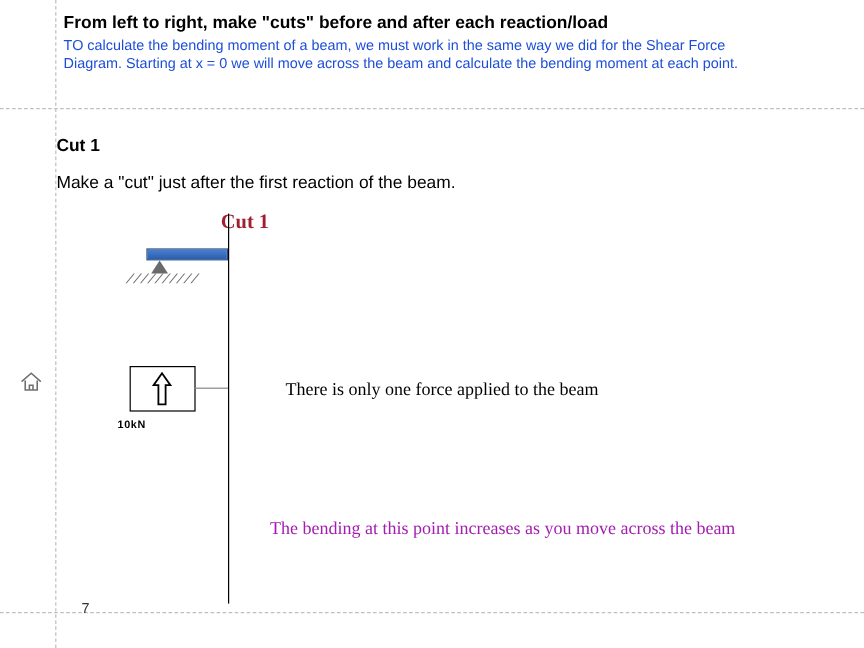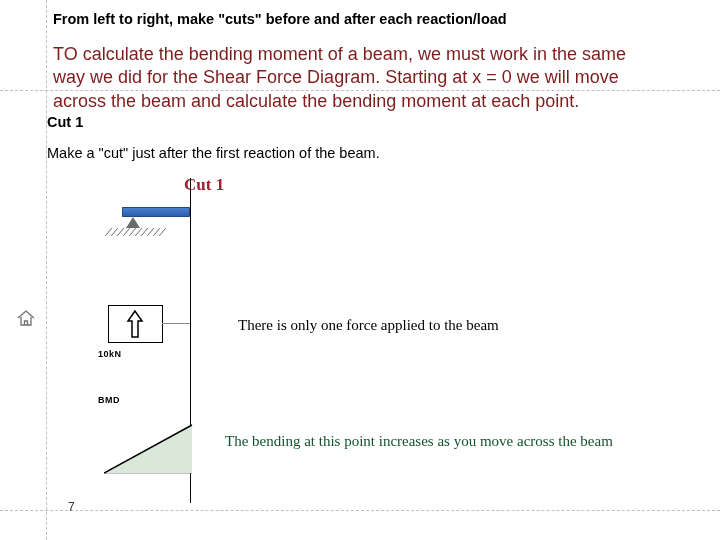--- a/index.html
+++ b/index.html
@@ -46,24 +46,24 @@
     top: 10px;
     width: 580px;
   }
   .title-bold {
     font-weight: bold;
     font-size: 14.5px;
     color: #000;
     line-height: 1.3;
   }
   .title-body {
-    font-size: 18px;
-    color: #7f1d1d;
+    font-size: 12px;
+    color: #1d4ed8;
     line-height: 1.3;
-    margin-top: 14px;
+    margin-top: 2px;
   }
   .cut-label {
     position: absolute;
     left: 47px;
     top: 114px;
     font-size: 14.5px;
     font-weight: bold;
     color: #000;
   }
   .cut-desc {
@@ -207,21 +207,21 @@
     font-size: 15px;
     color: #000;
   }
   .note2 {
     position: absolute;
     left: 225px;
     top: 432px;
     width: 400px;
     font-family: Georgia, 'Times New Roman', serif;
     font-size: 15px;
-    color: #14532d;
+    color: #a21caf;
     line-height: 1.3;
   }
   .home-icon {
     position: absolute;
     left: 16px;
     top: 309px;
     width: 20px;
     height: 18px;
   }
   .pagenum {
@@ -272,28 +272,20 @@
 
     <div class="shear-region">
       <div class="frame"></div>
       <svg class="arrow-up" viewBox="0 0 26 30">
         <path d="M13 2 L6 12 L10 12 L10 28 L16 28 L16 12 L20 12 Z" fill="none" stroke="#000" stroke-width="1.5"></path>
       </svg>
       <div class="force-label">10kN</div>
       <div class="hbar"></div>
     </div>
 
-    <div class="bmd-region">
-      <div class="bmd-label">BMD</div>
-      <svg width="95" height="80">
-        <line x1="0" y1="58" x2="88" y2="58" stroke="#888" stroke-width="1"></line>
-        <polygon points="0,58 88,10 88,58" fill="#d9e8d9" stroke="none"></polygon>
-        <line x1="0" y1="58" x2="88" y2="10" stroke="#000" stroke-width="1.5"></line>
-      </svg>
-    </div>
   </div>
 
   <div class="note1">There is only one force applied to the beam</div>
   <div class="note2">The bending at this point increases as you move across the beam</div>
 
   <svg class="home-icon" viewBox="0 0 20 18">
     <path d="M2 9 L10 2 L18 9 M5 8 L5 16 L15 16 L15 8 M8.5 16 L8.5 12 L11.5 12 L11.5 16" fill="none" stroke="#707070" stroke-width="1.3"></path>
   </svg>
 
   <div class="pagenum">7</div>

